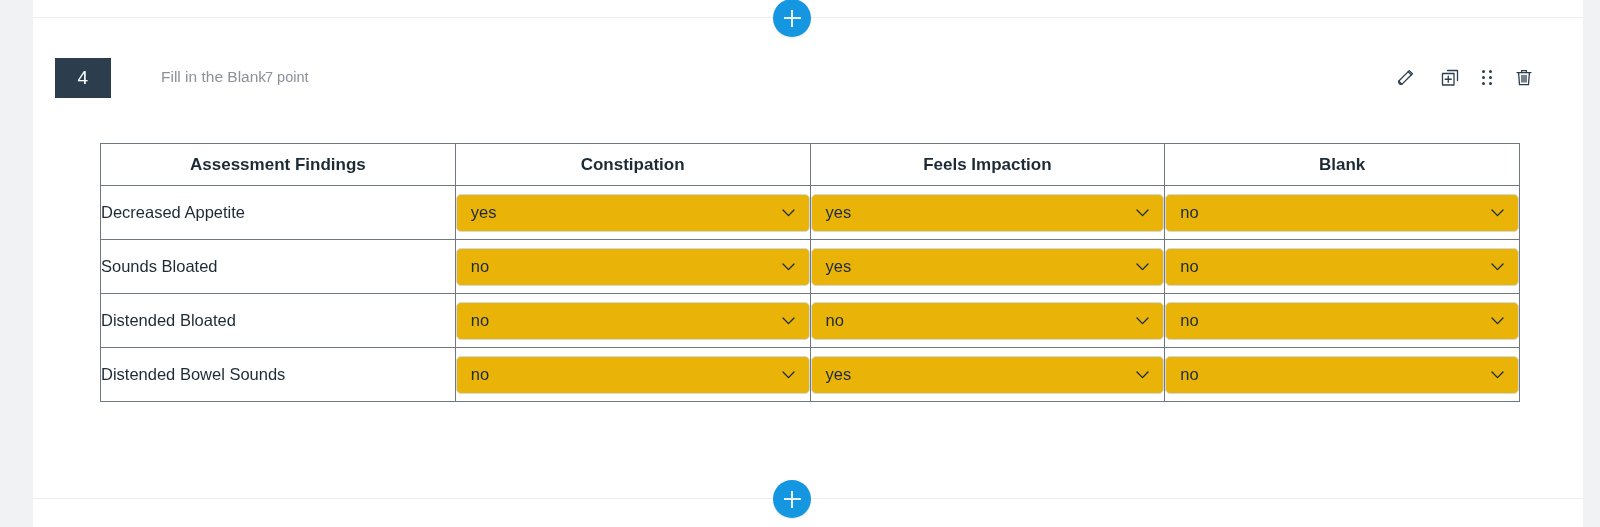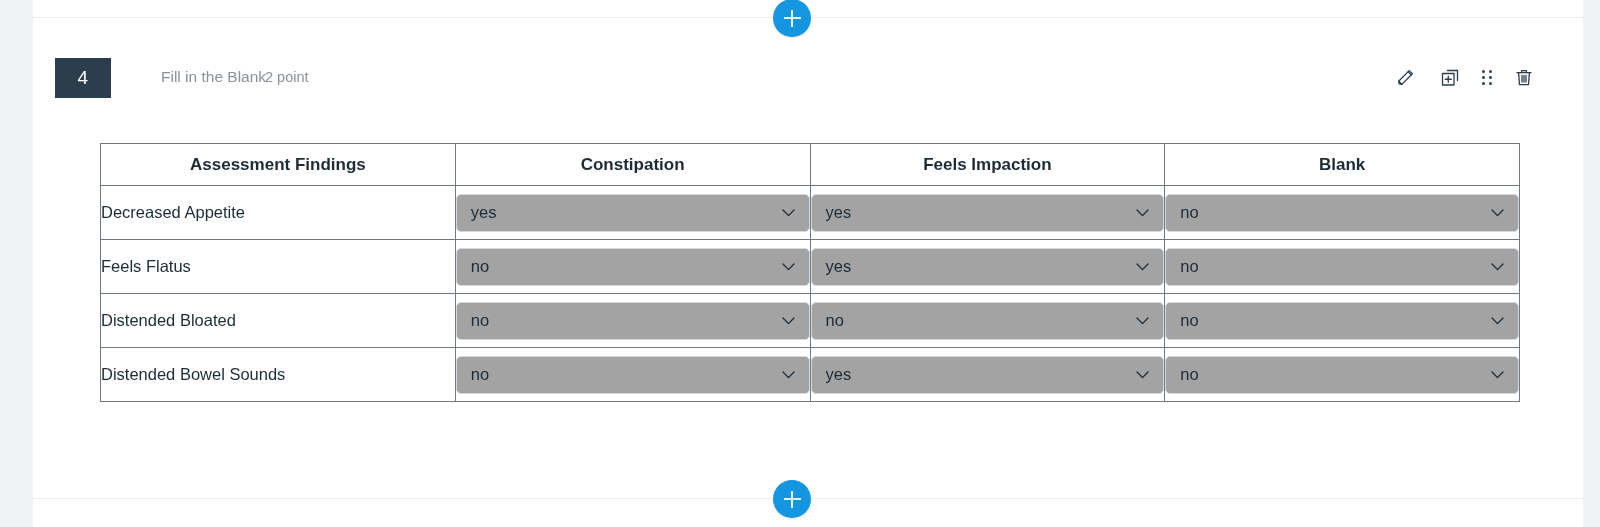--- a/index.html
+++ b/index.html
@@ -194,21 +194,21 @@
   }
   .cell-select {
     padding: 0 34px 0 37px;
   }
 
   .sel {
     position: relative;
     height: 38px;
     border: 1px solid #d2d9e0;
     border-radius: 5px;
-    background: #a3a3a3;
+    background: #eab308;
     display: flex;
     align-items: center;
     padding: 0 14px;
     cursor: pointer;
     box-sizing: border-box;
   }
   .sel .val {
     font-size: 16.5px;
     color: #1d2b36;
     line-height: 1;
@@ -234,21 +234,21 @@
 
   <button class="add-btn" id="add-top">
     <span class="plus"></span>
   </button>
 
   <div class="card-inner" style="position:absolute;left:33px;top:0;width:1550px;height:527px;">
 
     <div class="qheader">
       <div class="qnum">4</div>
       <div class="qtype">Fill in the Blank</div>
-      <div class="qpoints">2 point</div>
+      <div class="qpoints">7 point</div>
 
       <div class="qtools">
         <span class="tool">
           <svg width="20" height="20" viewBox="0 0 20 20" fill="none" stroke="#2c3e4d" stroke-width="1.3" stroke-linecap="round" stroke-linejoin="round">
             <path d="M3.2 16.8 L2.6 14.2 L13.2 3.6 L16.4 6.8 L5.8 17.4 Z"></path>
             <path d="M12.1 4.7 L15.3 7.9"></path>
             <path d="M2.6 14.2 L5.8 17.4"></path>
             <path d="M3.6 15.2 L4.9 16.5"></path>
           </svg>
         </span>
@@ -324,21 +324,21 @@
                 <span class="val">no</span>
                 <span class="chev">
                   <svg width="13" height="8" viewBox="0 0 13 8" fill="none" stroke="#1d2b36" stroke-width="1.35" stroke-linecap="round" stroke-linejoin="round">
                     <path d="M1 1 L6.5 6.6 L12 1"></path>
                   </svg>
                 </span>
               </div>
             </td>
           </tr>
           <tr>
-            <td class="row-label">Feels Flatus</td>
+            <td class="row-label">Sounds Bloated</td>
             <td class="cell-select">
               <div class="sel">
                 <span class="val">no</span>
                 <span class="chev">
                   <svg width="13" height="8" viewBox="0 0 13 8" fill="none" stroke="#1d2b36" stroke-width="1.35" stroke-linecap="round" stroke-linejoin="round">
                     <path d="M1 1 L6.5 6.6 L12 1"></path>
                   </svg>
                 </span>
               </div>
             </td>

